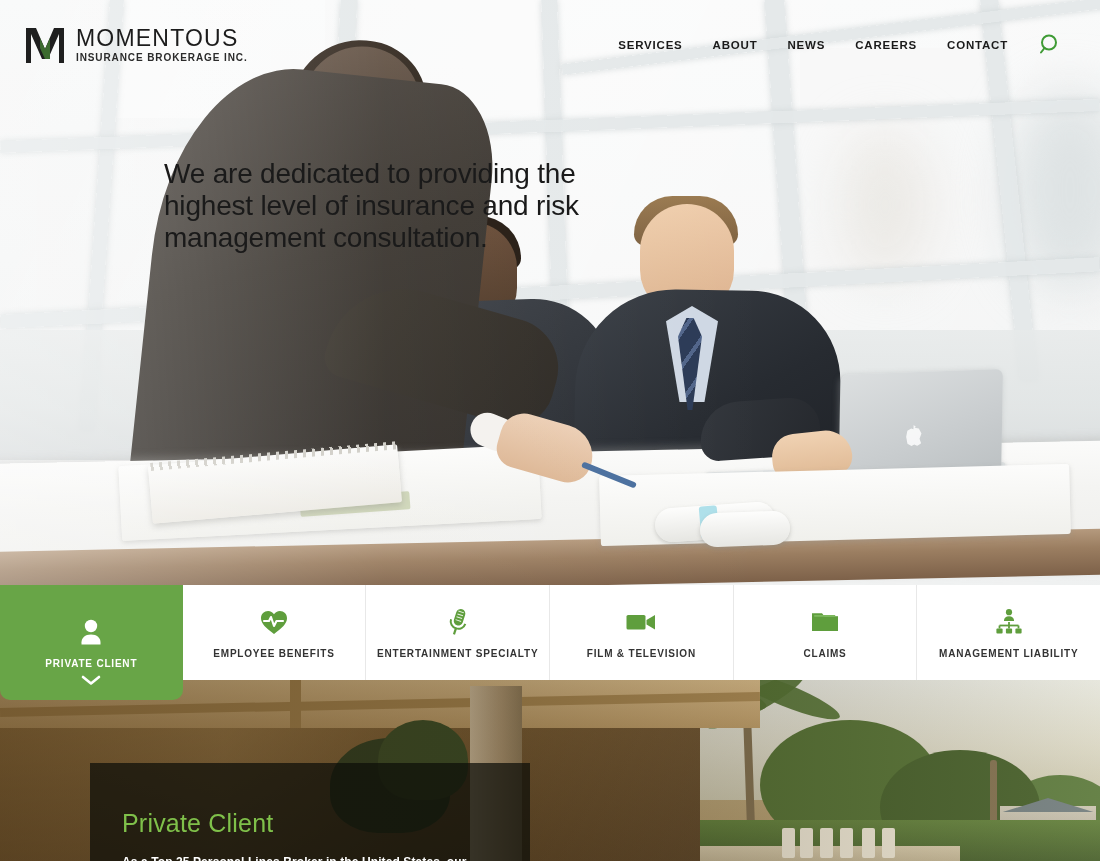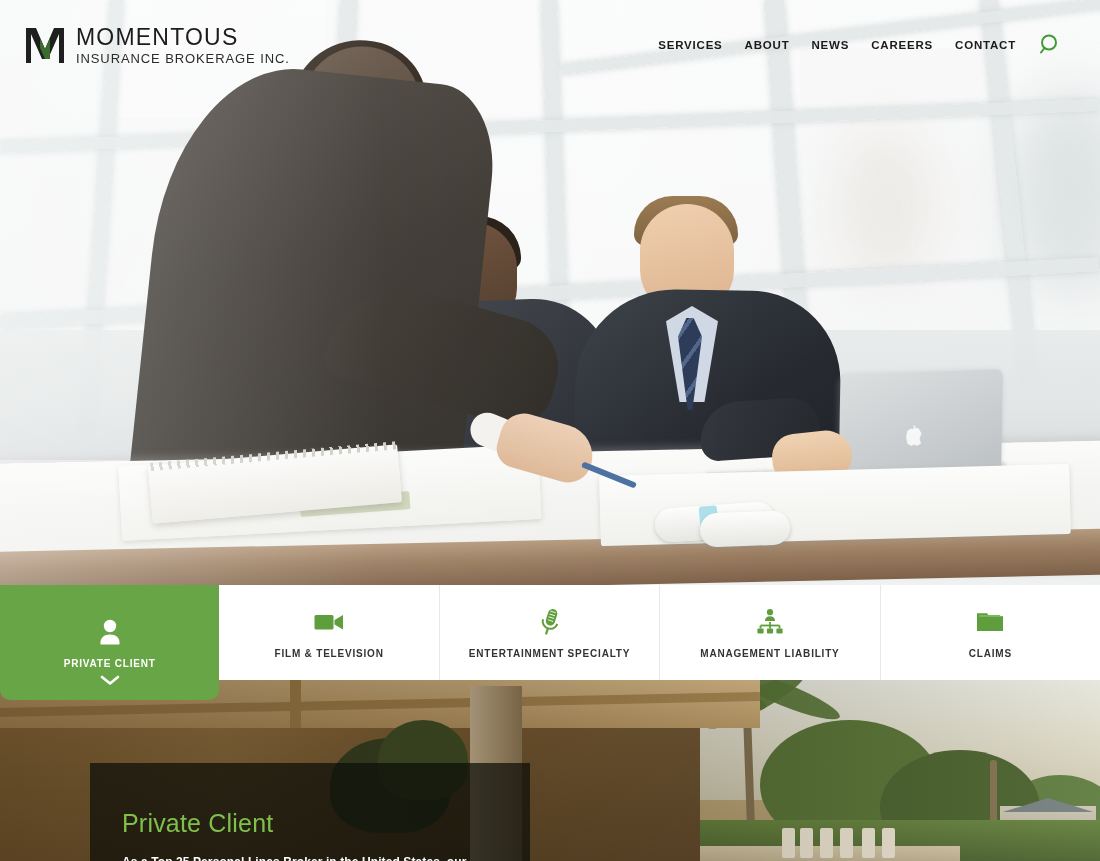--- a/index.html
+++ b/index.html
@@ -171,23 +171,23 @@
     display: flex; align-items: center; z-index: 30; margin-top: 12px;
   }
   .logo { display: flex; align-items: center; margin-left: 24px; }
   .logo-mark { width: 42px; height: 40px; margin-right: 10px; }
   .logo-text { display: flex; flex-direction: column; justify-content: center; }
   .logo-top {
     font-size: 23px; letter-spacing: 1.2px; color: #1c1c1c; line-height: 1;
     font-family: "Liberation Sans", sans-serif; font-weight: 400;
   }
   .logo-sub {
-    font-size: 13px; letter-spacing: 0.9px; color: #2b2b2b; margin-top: 3px; line-height: 1;
-  }
-  .nav { margin-left: auto; display: flex; align-items: center; gap: 22px; margin-right: 20px; }
+    font-size: 10px; letter-spacing: 0.9px; color: #2b2b2b; margin-top: 3px; line-height: 1; font-weight: bold;
+  }
+  .nav { margin-left: auto; display: flex; align-items: center; gap: 30px; margin-right: 20px; }
   .nav-item {
     font-size: 11.5px; font-weight: bold; letter-spacing: 0.8px;
     color: #1a1a1a; text-transform: uppercase; cursor: pointer;
   }
   .search-btn { width: 26px; height: 26px; margin-right: 16px; cursor: pointer; }
 
   
   .hero-content { position: absolute; left: 164px; top: 158px; width: 420px; z-index: 20; }
   .hero-title {
     font-size: 28px; line-height: 1.14; color: #1a1a1a; font-weight: 400;
@@ -393,90 +393,100 @@
       <div class="nav-item">CAREERS</div>
       <div class="nav-item">CONTACT</div>
       <svg class="search-btn" viewBox="0 0 26 26">
         <circle cx="11" cy="10.5" r="7" fill="none" stroke="#3f9b35" stroke-width="2"></circle>
         <line x1="6.5" y1="16" x2="3" y2="20.5" stroke="#3f9b35" stroke-width="2" stroke-linecap="round"></line>
       </svg>
     </div>
   </div>
 
   <div class="hero-content">
+    <div class="hero-title">We are dedicated to providing the highest level of insurance and risk management consultation.</div>
   </div>
 
   <div class="tabs">
 
     <div class="tab active">
       <div class="tab-icon">
         <svg width="26" height="28" viewBox="0 0 26 28">
           <circle cx="13" cy="8" r="6.2" fill="#ffffff"></circle>
           <path d="M13 16.5c-6 0-9.5 3.4-9.5 7.8v2.2h19v-2.2c0-4.4-3.5-7.8-9.5-7.8z" fill="#ffffff"></path>
         </svg>
       </div>
       <div class="tab-label">PRIVATE CLIENT</div>
       <svg class="tab-chevron" width="22" height="12" viewBox="0 0 22 12">
         <polyline points="3,3 11,9.5 19,3" fill="none" stroke="#ffffff" stroke-width="2.6" stroke-linecap="round" stroke-linejoin="round"></polyline>
       </svg>
     </div>
 
 
-
     <div class="tab">
       <div class="tab-icon">
-        <svg width="32" height="22" viewBox="0 0 32 22">
-          <rect x="1.5" y="4" width="19" height="14.5" rx="1.6" fill="#5f9e3d"></rect>
-          <polygon points="21.5,9 30,4 30,18.5 21.5,13.5" fill="#5f9e3d"></polygon>
+        <svg width="30" height="28" viewBox="0 0 30 28">
+          <path d="M15 26C7 20 2 15.5 2 10.2 2 6 5.2 3 9.1 3c2.5 0 4.7 1.3 5.9 3.3C16.2 4.3 18.4 3 20.9 3 24.8 3 28 6 28 10.2 28 15.5 23 20 15 26z" fill="#5f9e3d"></path>
+          <polyline points="5,13 10,13 12,9 15,18 17.5,13 24,13" fill="none" stroke="#ffffff" stroke-width="2.1" stroke-linejoin="round" stroke-linecap="round"></polyline>
         </svg>
       </div>
-      <div class="tab-label">FILM &amp; TELEVISION</div>
+      <div class="tab-label">EMPLOYEE BENEFITS</div>
     </div>
 
     <div class="tab">
       <div class="tab-icon">
         <svg width="26" height="30" viewBox="0 0 26 30">
           <g transform="rotate(18 13 15)">
             <rect x="8.4" y="1.5" width="9.2" height="17" rx="4.6" fill="#5f9e3d"></rect>
             <path d="M10 4.5h5.8M10 7.5h5.8M10 10.5h5.8M10 13.5h5.8" stroke="#ffffff" stroke-width="1" opacity=".85"></path>
             <path d="M5.5 14.5c0 4.1 3.4 7.2 7.5 7.2s7.5-3.1 7.5-7.2" fill="none" stroke="#5f9e3d" stroke-width="2"></path>
             <rect x="11.9" y="21" width="2.2" height="7" fill="#5f9e3d"></rect>
           </g>
         </svg>
       </div>
       <div class="tab-label">ENTERTAINMENT SPECIALTY</div>
+    </div>
+
+    <div class="tab">
+      <div class="tab-icon">
+        <svg width="32" height="22" viewBox="0 0 32 22">
+          <rect x="1.5" y="4" width="19" height="14.5" rx="1.6" fill="#5f9e3d"></rect>
+          <polygon points="21.5,9 30,4 30,18.5 21.5,13.5" fill="#5f9e3d"></polygon>
+        </svg>
+      </div>
+      <div class="tab-label">FILM &amp; TELEVISION</div>
+    </div>
+
+    <div class="tab">
+      <div class="tab-icon">
+        <svg width="30" height="25" viewBox="0 0 30 25">
+          <path d="M2 4.2h10l2.6 3.2H28V22H2z" fill="#5f9e3d"></path>
+          <rect x="2" y="7.4" width="26" height="14.6" fill="#5f9e3d"></rect>
+          <rect x="4.2" y="6" width="21" height="1.8" fill="#7cb85c"></rect>
+        </svg>
+      </div>
+      <div class="tab-label">CLAIMS</div>
     </div>
 
     <div class="tab">
       <div class="tab-icon">
         <svg width="28" height="28" viewBox="0 0 28 28">
           <circle cx="14" cy="4.2" r="3.1" fill="#5f9e3d"></circle>
           <path d="M14 8.2c-3.1 0-5 1.7-5 4v0.8h10v-0.8c0-2.3-1.9-4-5-4z" fill="#5f9e3d"></path>
           <line x1="14" y1="14" x2="14" y2="17.5" stroke="#5f9e3d" stroke-width="1.8"></line>
           <line x1="4.5" y1="17.5" x2="23.5" y2="17.5" stroke="#5f9e3d" stroke-width="1.8"></line>
           <line x1="4.5" y1="17.5" x2="4.5" y2="20.5" stroke="#5f9e3d" stroke-width="1.8"></line>
           <line x1="14" y1="17.5" x2="14" y2="20.5" stroke="#5f9e3d" stroke-width="1.8"></line>
           <line x1="23.5" y1="17.5" x2="23.5" y2="20.5" stroke="#5f9e3d" stroke-width="1.8"></line>
           <rect x="1.4" y="20.5" width="6.2" height="5" rx="1" fill="#5f9e3d"></rect>
           <rect x="10.9" y="20.5" width="6.2" height="5" rx="1" fill="#5f9e3d"></rect>
           <rect x="20.4" y="20.5" width="6.2" height="5" rx="1" fill="#5f9e3d"></rect>
         </svg>
       </div>
       <div class="tab-label">MANAGEMENT LIABILITY</div>
-    </div>
-
-    <div class="tab">
-      <div class="tab-icon">
-        <svg width="30" height="25" viewBox="0 0 30 25">
-          <path d="M2 4.2h10l2.6 3.2H28V22H2z" fill="#5f9e3d"></path>
-          <rect x="2" y="7.4" width="26" height="14.6" fill="#5f9e3d"></rect>
-          <rect x="4.2" y="6" width="21" height="1.8" fill="#7cb85c"></rect>
-        </svg>
-      </div>
-      <div class="tab-label">CLAIMS</div>
     </div>
 
   </div>
 
   <div class="bottom">
     <div class="villa">
       <div class="sky"></div>
       <div class="tree-mass tm3"></div>
       <div class="tree-mass tm1"></div>
       <div class="tree-mass tm2"></div>

